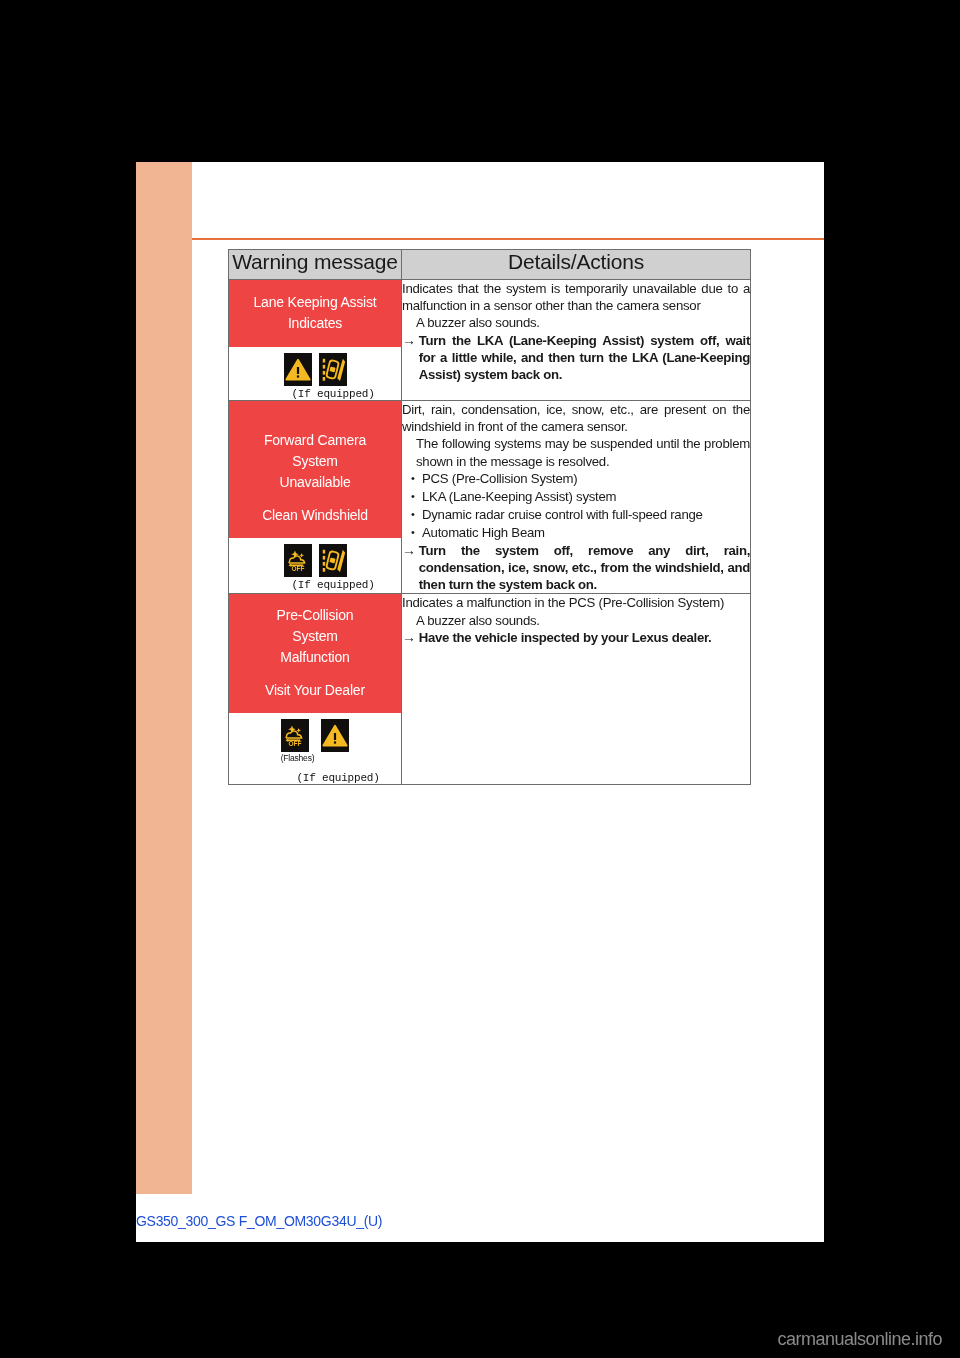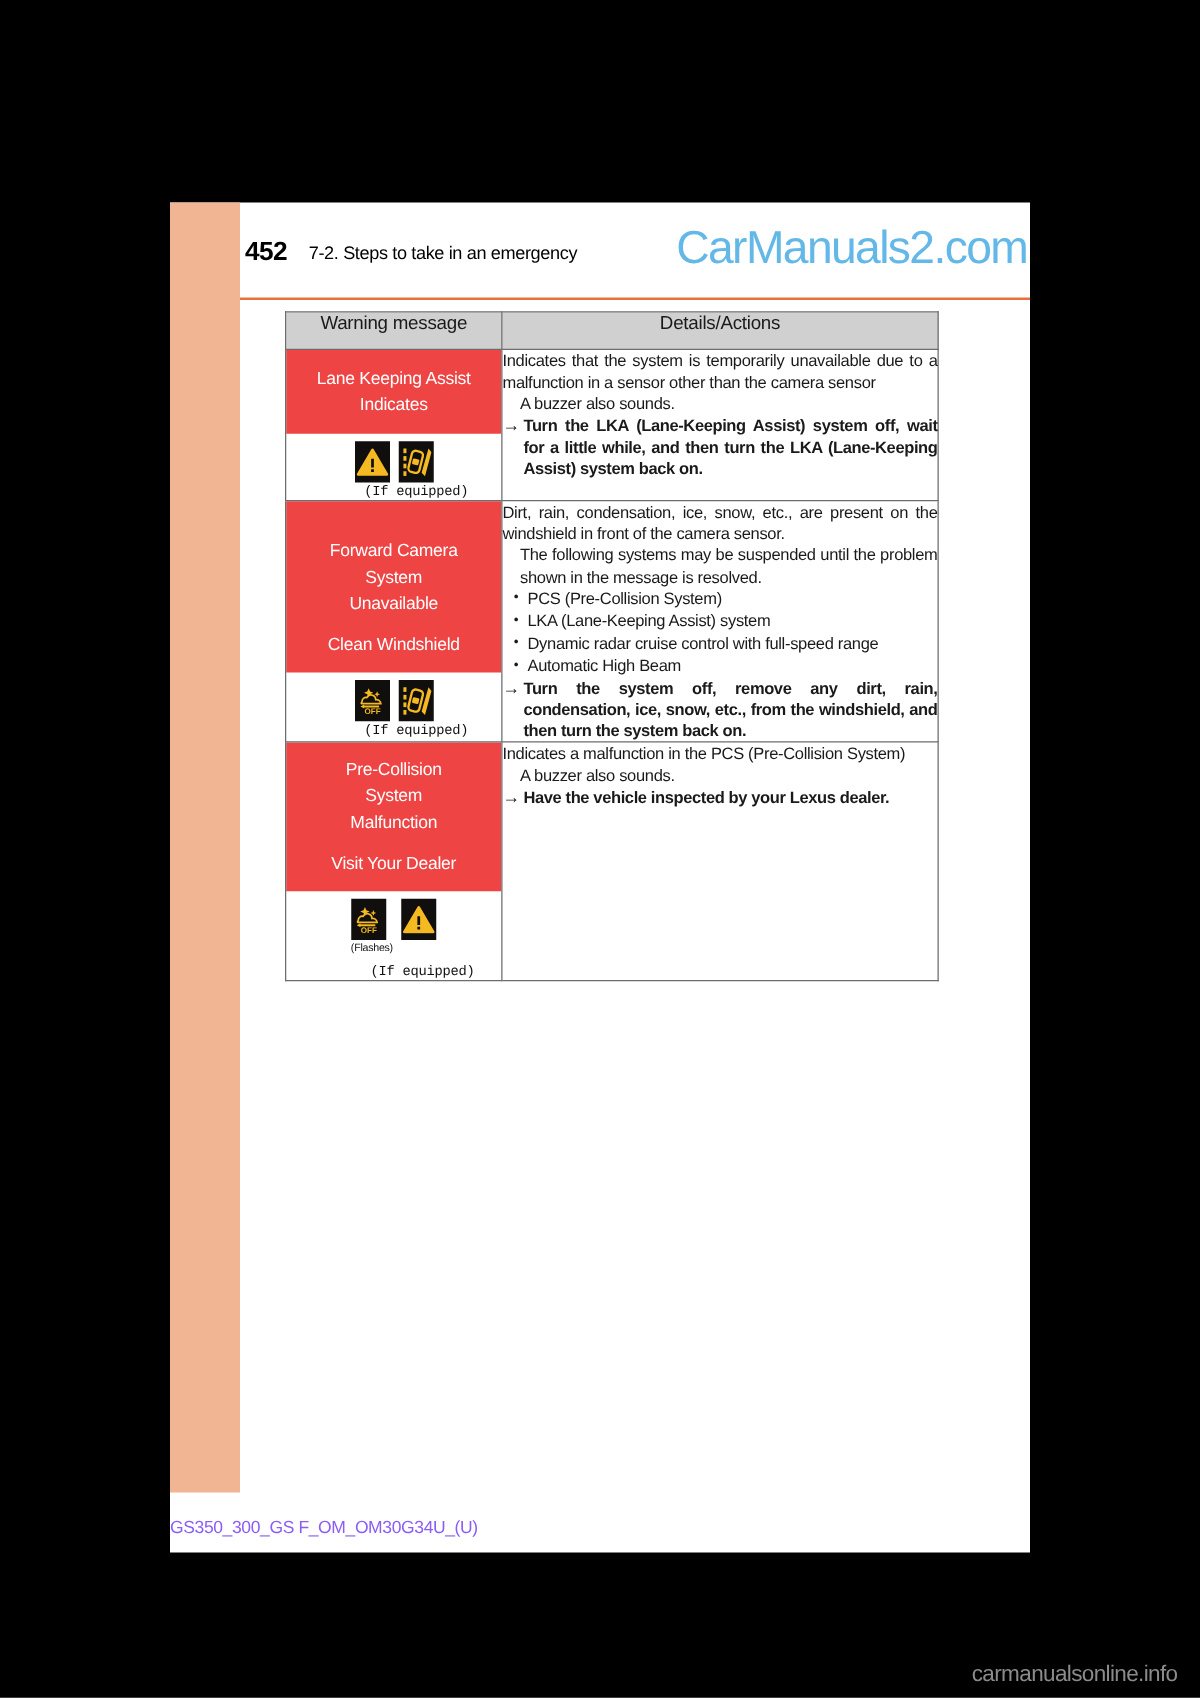--- a/index.html
+++ b/index.html
@@ -96,21 +96,21 @@
     vertical-align: top;
     padding: 0;
   }
   .col-msg { width: 173px; }
   .col-det { width: 349px; }
 
   thead th {
     background: #d0d0d0;
     height: 29px;
     font-weight: normal;
-    font-size: 15px;
+    font-size: 21px;
     color: #1a1a1a;
     text-align: center;
     vertical-align: middle;
     font-family: "Liberation Sans", sans-serif;
     letter-spacing: -0.2px;
   }
 
   
   .msg-cell {
     padding: 9px 10px 8px 10px;
@@ -207,21 +207,21 @@
   }
   .arrow-text { flex: 1 1 auto; text-align: justify; letter-spacing: -0.3px; }
   .arrow-text.nojust { text-align: left; }
 
   
   #doc-footer {
     position: absolute;
     left: 0px;
     top: 1051px;
     font-size: 14px;
-    color: #8b5cf6;
+    color: #1d4ed8;
     font-family: "Liberation Sans", sans-serif;
     letter-spacing: -0.3px;
   }
 
   
   #watermark-bottom {
     position: absolute;
     right: 18px;
     bottom: 8px;
     font-size: 18px;
@@ -230,25 +230,20 @@
     letter-spacing: -0.5px;
   }
 </style>
 </head>
 <body>
 
 <div id="page-sheet">
 
   <div id="side-tab"></div>
 
-  <div id="header">
-    <div id="page-number">452</div>
-    <div id="section-title">7-2. Steps to take in an emergency</div>
-    <div id="watermark-top">CarManuals2.com</div>
-  </div>
   <div id="header-rule"></div>
 
   <table id="warning-table">
     <colgroup>
       <col class="col-msg">
       <col class="col-det">
     </colgroup>
     <thead>
       <tr>
         <th>Warning message</th>

